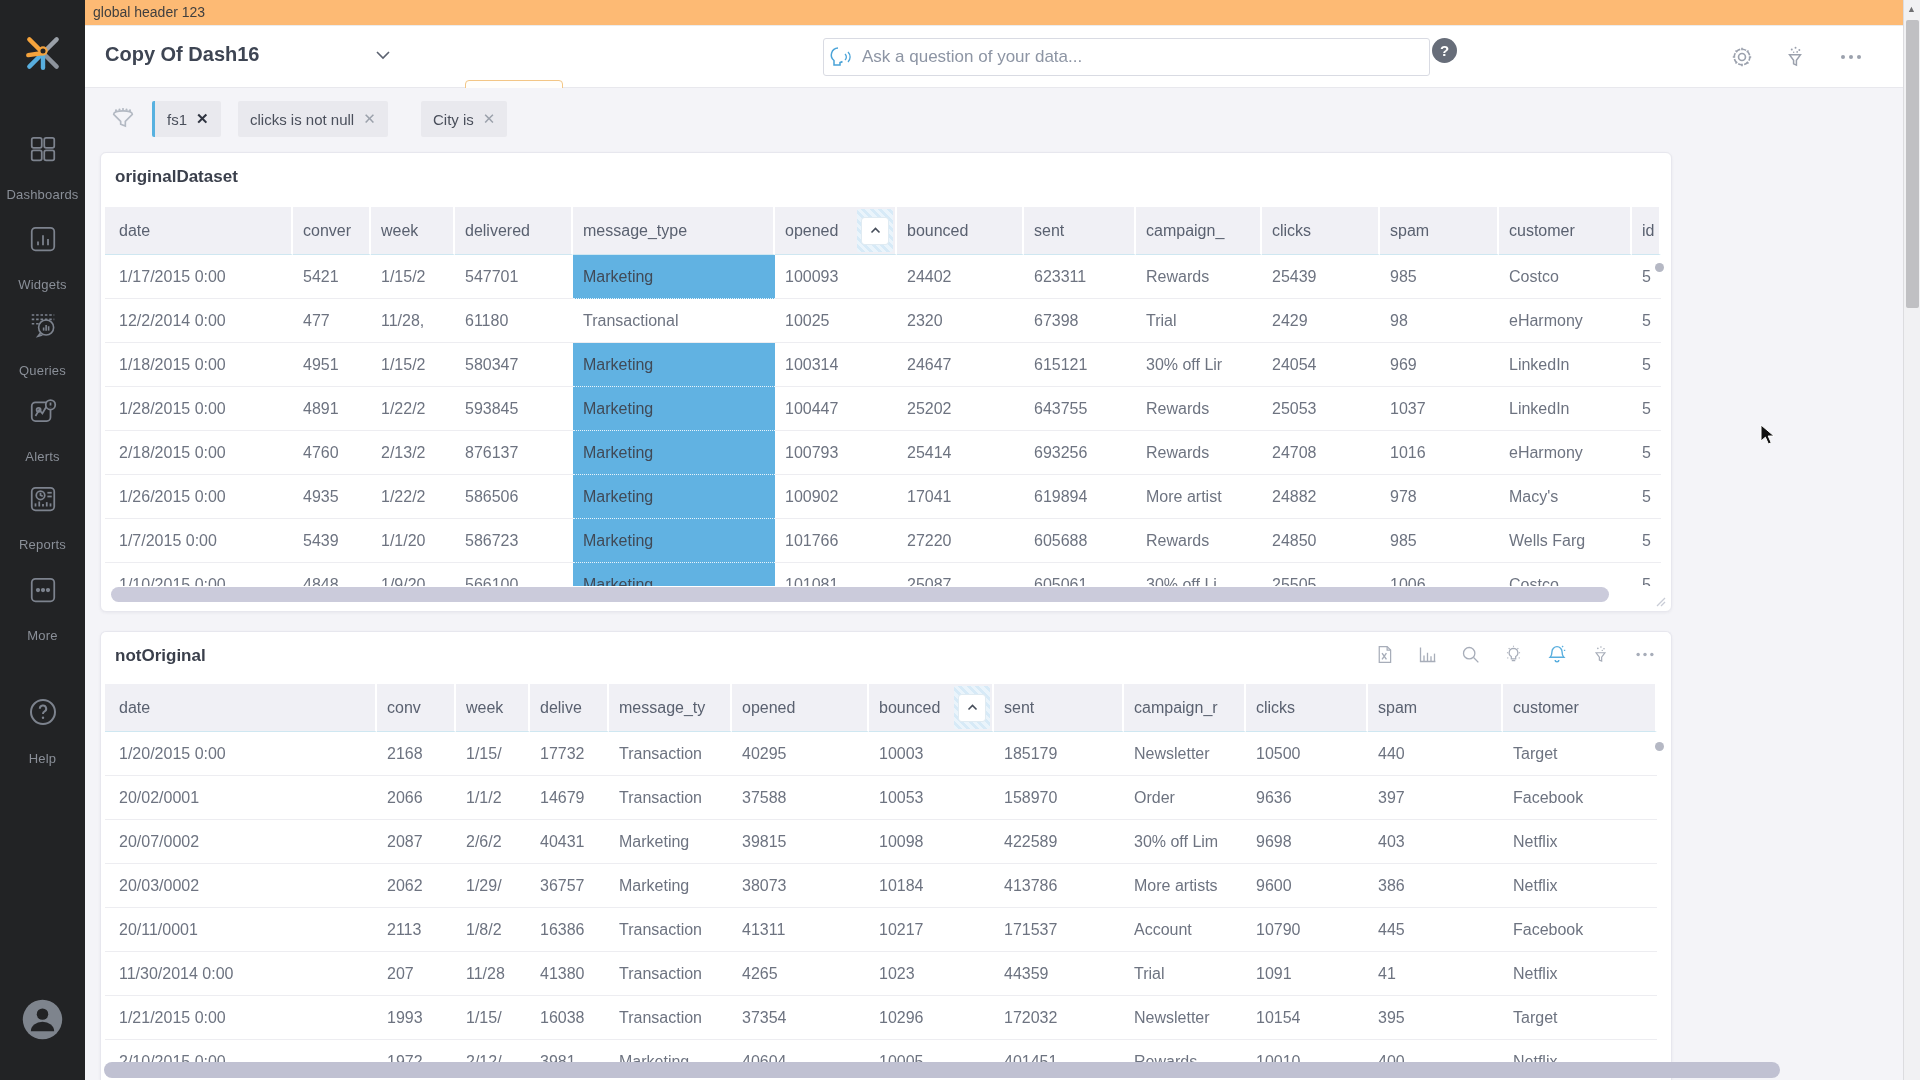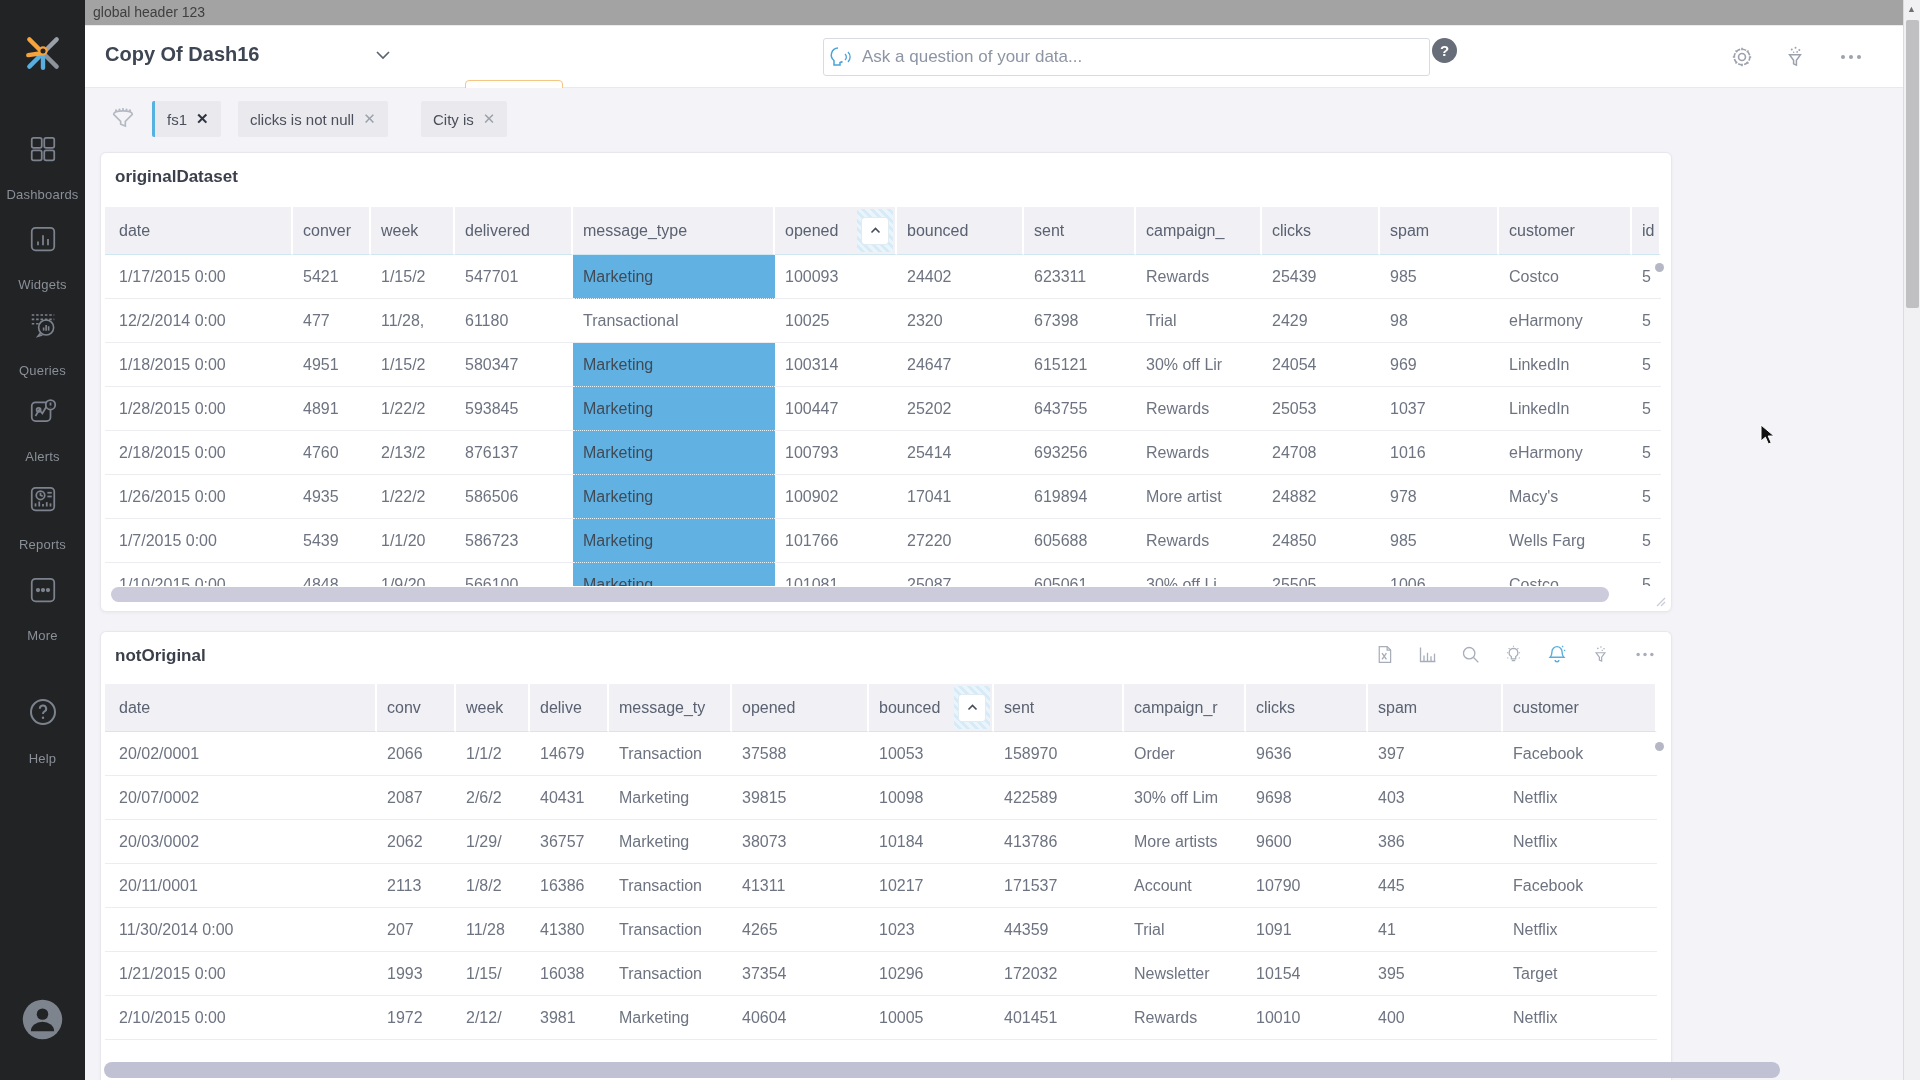--- a/index.html
+++ b/index.html
@@ -8,21 +8,21 @@
 
   
   .sidebar { position:absolute; left:0; top:0; width:85px; height:1080px; background:#222325; z-index:5; }
   .logo { position:absolute; left:22px; top:32px; width:42px; height:42px; }
   .nav-item { position:absolute; left:0; width:85px; text-align:center; cursor:pointer; }
   .nav-item svg { display:block; margin:0 auto; }
   .nav-label { margin-top:23px; font-size:13px; color:#8a8f98; letter-spacing:.2px; }
   .avatar-wrap { position:absolute; left:21px; top:998px; width:43px; height:43px; }
 
   
-  .global-strip { position:absolute; left:85px; top:0; width:1818px; height:26px; background:#a3a3a3; border-bottom:1px solid #ececec; }
+  .global-strip { position:absolute; left:85px; top:0; width:1818px; height:26px; background:#fdba74; border-bottom:1px solid #ececec; }
   .global-strip span { position:absolute; left:8px; top:4px; font-size:14px; color:#3f3f3f; }
 
   
   .app-header { position:absolute; left:85px; top:26px; width:1818px; height:62px; background:#ffffff; border-bottom:1px solid #e8e8ed; }
   .dash-title { position:absolute; left:20px; top:17px; font-size:20px; font-weight:bold; color:#3e4553; cursor:pointer; }
   .dash-caret { position:absolute; left:290px; top:24px; }
   .new-btn { position:absolute; left:380px; top:11px; width:98px; height:38px; border:1px solid #f3c686; border-radius:4px; background:#fffefb;
              font-size:12px; font-weight:bold; color:#f0a13e; text-align:center; line-height:36px; cursor:pointer;margin-top:43px; }
   .search-box { position:absolute; left:738px; top:12px; width:607px; height:38px; border:1px solid #d9dbe3; border-radius:3px; background:#fff; display:flex; align-items:center; padding-left:4px; }
   .search-box .ph { font-size:17px; color:#8d95a4; margin-left:8px; }
@@ -496,20 +496,34 @@
                 </span></th>
               <th><span>sent</span></th>
               <th><span>campaign_r</span></th>
               <th><span>clicks</span></th>
               <th><span>spam</span></th>
               <th><span>customer</span></th>
             </tr>
           </thead>
           <tbody>
             <tr>
+              <td>1/20/2015 0:00</td>
+              <td>2168</td>
+              <td>1/15/</td>
+              <td>17732</td>
+              <td>Transaction</td>
+              <td>40295</td>
+              <td>10003</td>
+              <td>185179</td>
+              <td>Newsletter</td>
+              <td>10500</td>
+              <td>440</td>
+              <td>Target</td>
+            </tr>
+            <tr>
               <td>20/02/0001</td>
               <td>2066</td>
               <td>1/1/2</td>
               <td>14679</td>
               <td>Transaction</td>
               <td>37588</td>
               <td>10053</td>
               <td>158970</td>
               <td>Order</td>
               <td>9636</td>

